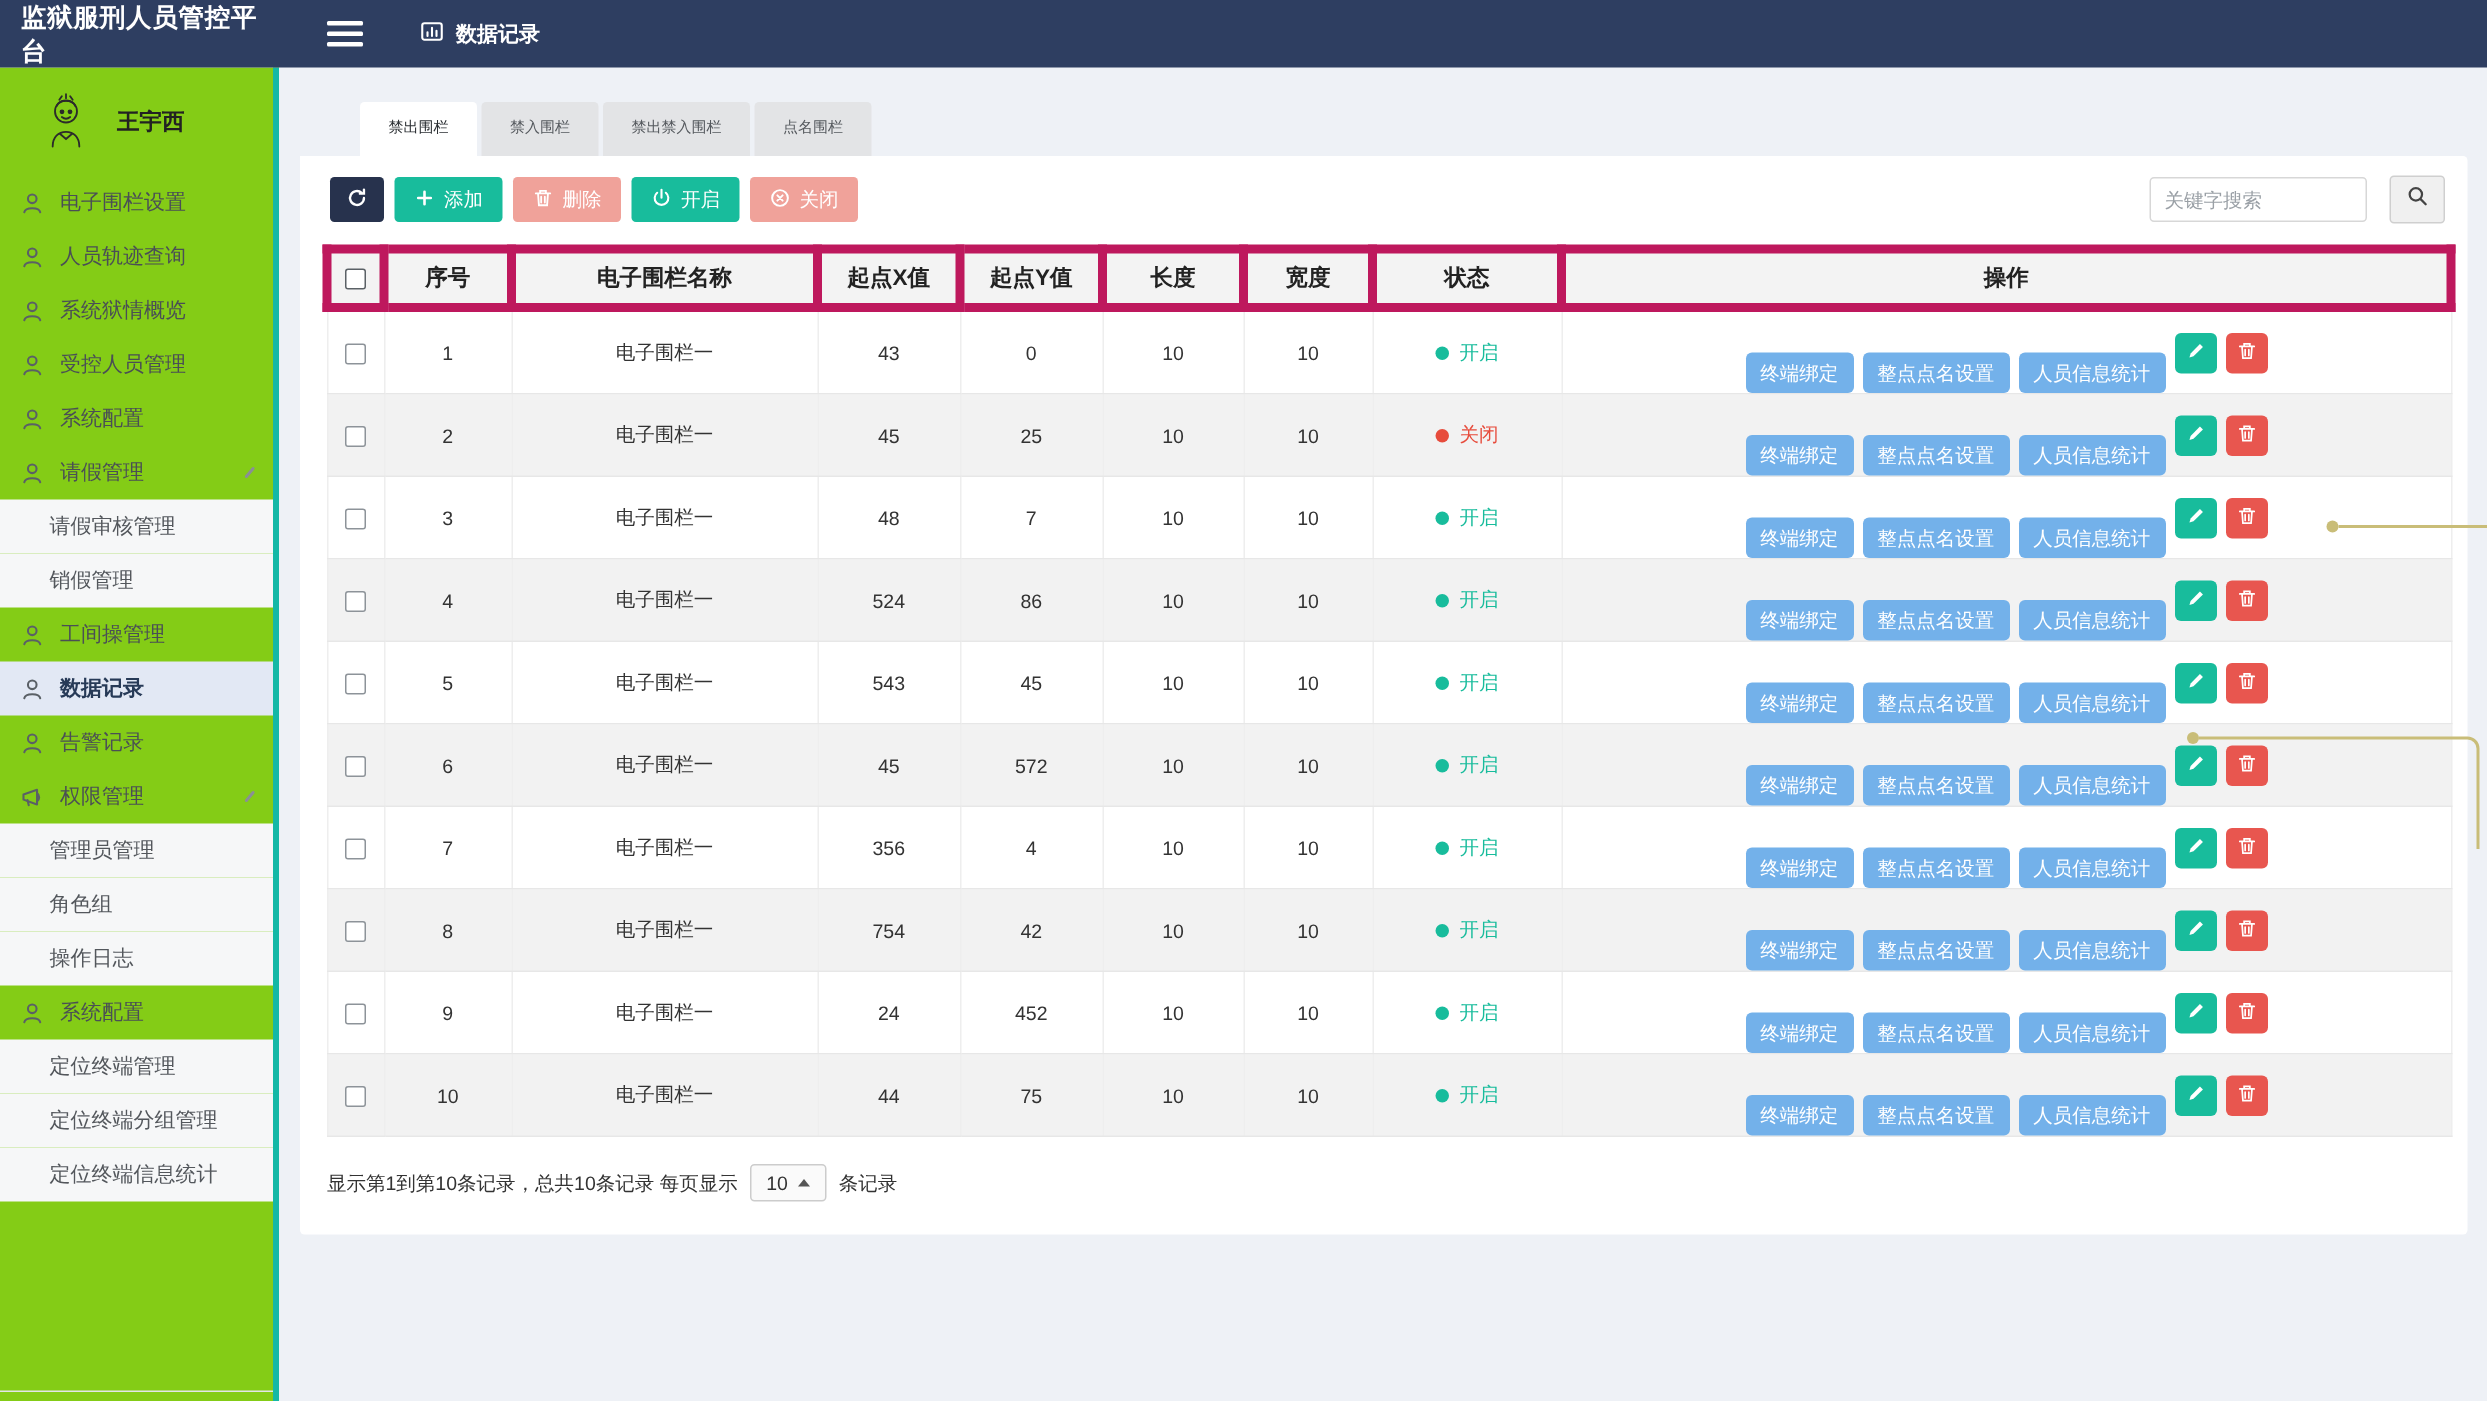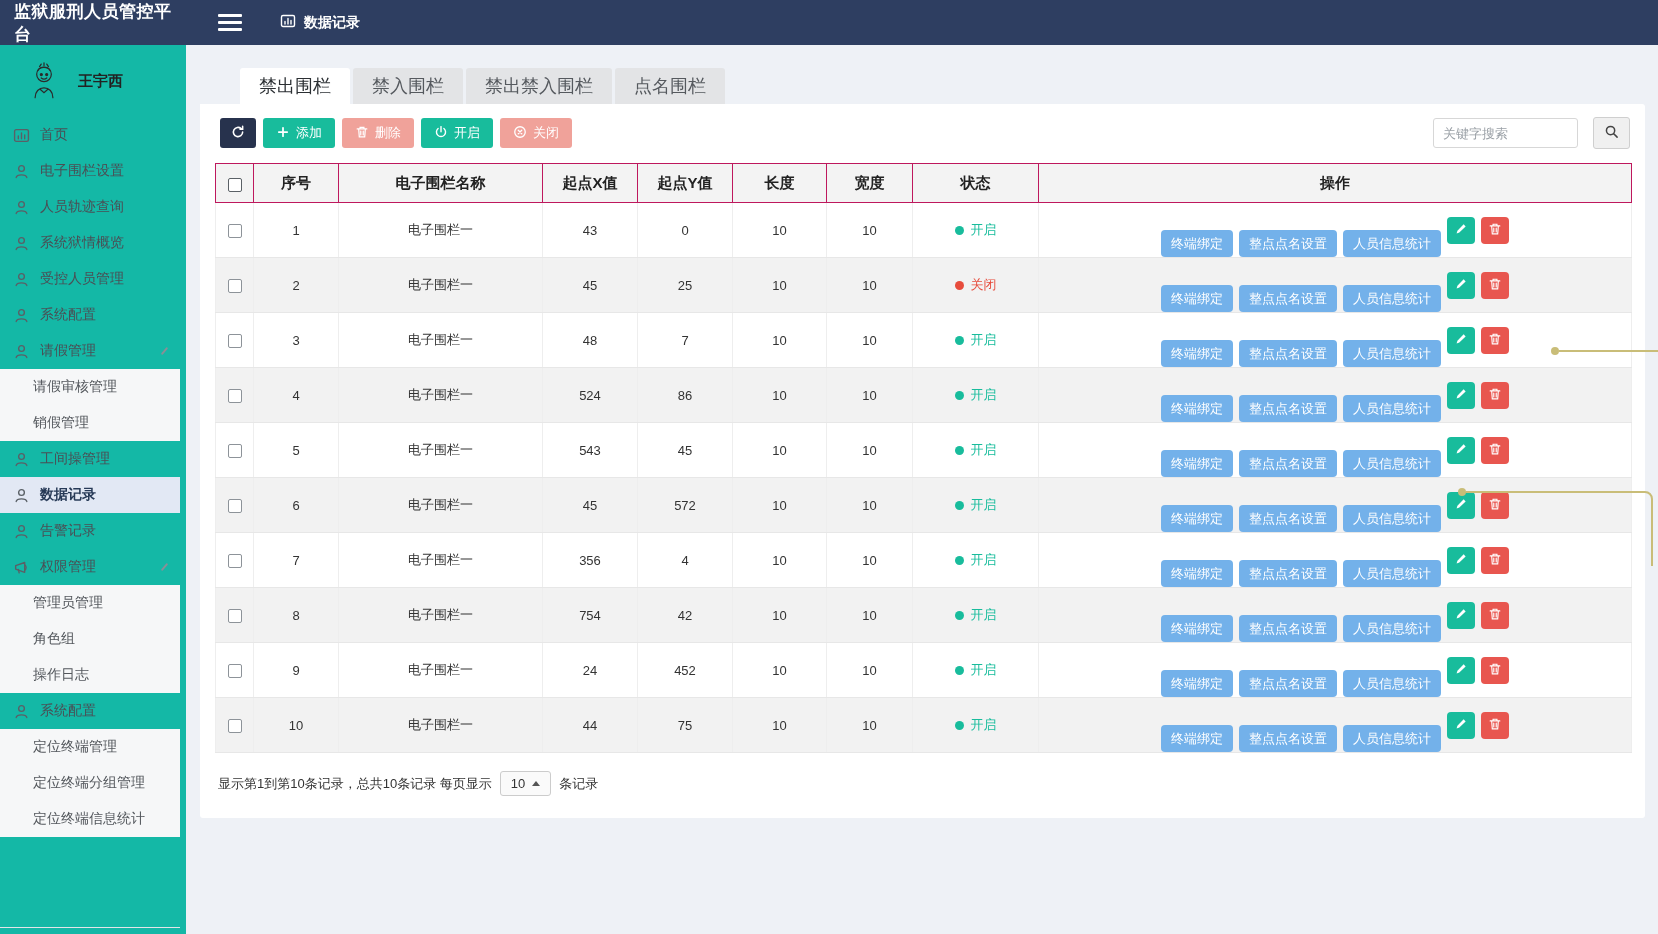--- a/index.html
+++ b/index.html
@@ -8,53 +8,53 @@
 
   
   .topbar { position:absolute; top:0; left:0; width:1658px; height:45px; background:#2e3e61; display:flex; align-items:center; z-index:5; }
   .logo { width:186px; height:45px; display:flex; align-items:center; padding-left:14px; color:#fff; font-size:17px; font-weight:bold; letter-spacing:.5px; }
   .hamburger { margin-left:32px; width:24px; height:17px; display:flex; flex-direction:column; justify-content:space-between; cursor:pointer; }
   .hamburger i { display:block; height:3px; background:#fff; border-radius:1px; }
   .nav-tab { display:flex; align-items:center; gap:8px; margin-left:28px; color:#fff; font-size:14px; font-weight:bold; height:45px; padding:0 10px; cursor:pointer; }
   .nav-tab svg { width:16px; height:16px; }
 
   
-  .sidebar { position:absolute; top:45px; left:0; width:186px; bottom:0; background:#14b8a6; border-right:6px solid #14b8a6; z-index:4; }
+  .sidebar { position:absolute; top:45px; left:0; width:186px; bottom:0; background:#84cc16; border-right:4px solid #14b8a6; z-index:4; }
   .user { display:flex; align-items:center; gap:16px; padding:16px 0 16px 26px; }
   .user .uname { font-size:15px; font-weight:bold; color:#222; }
   .avatar svg { width:36px; height:40px; display:block; }
   .side-item { position:relative; display:flex; align-items:center; gap:10px; height:36px; padding-left:13px; font-size:14px; color:#4a4f55; cursor:pointer; }
   .side-item .mi { width:17px; height:17px; display:inline-flex; color:#5a6066; }
   .side-item .mi svg { width:17px; height:17px; }
   .side-item.sub { background:#f6f7f8; padding-left:33px; color:#53575c; }
   .side-item.active { background:#e2e8f4; color:#273a57; font-weight:bold; }
   .side-item .chev { position:absolute; right:11px; top:17px; width:9px; height:2px; background:#8a8f96; transform:rotate(-50deg); border-radius:1px; }
   .side-divider { position:absolute; bottom:6px; left:0; right:0; border-top:1px solid #e3e5e8; }
 
   
   .main { position:absolute; top:45px; left:187px; right:0; bottom:0; }
   .tabs { display:flex; gap:3px; margin:23px 13px 0 53px; }
-  .tab { padding:0 19px; height:36px; line-height:36px; background:#e3e4e6; color:#55595e; font-size:18px; border-radius:3px 3px 0 0; cursor:pointer; }
+  .tab { padding:0 19px; height:36px; line-height:36px; background:#e3e4e6; color:#55595e; font-size:10px; border-radius:3px 3px 0 0; cursor:pointer; }
   .tab.active { background:#fff; color:#2b2f33; }
   .panel { background:#fff; margin:0 13px; border-radius:0 3px 3px 3px; padding-bottom:22px; min-height:520px; }
 
   .toolbar { display:flex; align-items:center; padding:13px 15px 8px 20px; gap:7px; }
   .btn { display:inline-flex; align-items:center; justify-content:center; gap:6px; height:30px; padding:0 13px; border:none; border-radius:3px; color:#fff; font-size:13px; font-family:inherit; cursor:pointer; }
   .btn svg { width:14px; height:14px; }
   .btn.dark  { background:#27324d; width:36px; padding:0; }
   .btn.green { background:#18bc9c; }
   .btn.pink  { background:#f0a29a; }
   .toolbar .spacer { flex:1; }
   .search-input { width:145px; height:30px; border:1px solid #d7d7d7; border-radius:3px; padding:0 9px; font-size:13px; font-family:inherit; color:#333; }
   .search-input::placeholder { color:#9aa0a6; }
   .search-btn { width:37px; height:32px; margin-left:8px; background:#f0f0f0; border:1px solid #cfcfcf; border-radius:3px; display:inline-flex; align-items:center; justify-content:center; cursor:pointer; }
   .search-btn svg { width:15px; height:15px; color:#444; }
 
   table { border-collapse:collapse; margin:6px 15px 0 15px; width:1416px; table-layout:fixed; }
-  th { background:#f3f3f3; font-size:15px; font-weight:bold; color:#222; height:39px; border:1px solid #be185d; }
+  th { background:#f3f3f3; font-size:15px; font-weight:bold; color:#222; height:39px; border:6px solid #be185d; }
   td { height:37px; font-size:13px; color:#333; text-align:center; border:1px solid #e7e7e7; border-left:1px solid #eee; border-right:1px solid #eee; }
   tr.even td { background:#f2f2f2; }
   .cb { display:inline-block; width:14px; height:14px; border:1px solid #8d9399; border-radius:2px; background:#fff; vertical-align:middle; cursor:pointer; }
   th .cb { border:1.5px solid #5b6166; }
   .status { display:inline-flex; align-items:center; gap:7px; font-size:13px; }
   .status .dot { width:9px; height:9px; border-radius:50%; }
   .status.on  { color:#18bc9c; } .status.on .dot { background:#18bc9c; }
   .status.off { color:#e74c3c; } .status.off .dot { background:#e74c3c; }
   .acts { display:flex; align-items:center; justify-content:center; gap:6px; }
   .abtn { background:#73b1ea; color:#fff; border:none; border-radius:4px; height:27px; padding:0 10px; font-size:13px; font-family:inherit; cursor:pointer;margin-top:27px; }
@@ -98,29 +98,20 @@
         <path d="M10.5 8.5c1.5-3.8 9.5-3.8 11 0M12 5l1.5-2.2M16 4V1.6M20 5l-1.5-2.2"></path>
         <circle cx="13.6" cy="12.2" r="0.9" fill="#2b2b2b"></circle>
           <circle cx="18.4" cy="12.2" r="0.9" fill="#2b2b2b"></circle>
         <path d="M13.5 15.3c1.6 1.3 3.4 1.3 5 0"></path>
         <path d="M8 33c0-5.5 3.4-8.8 8-8.8s8 3.3 8 8.8M12.5 25.5l3.5 3 3.5-3"></path>
       </svg>
     </span>
     <span class="uname">王宇西</span>
   </div>
   <nav id="side-menu">
-      <div class="side-item">
-        <span class="mi">
-          <svg viewBox="0 0 16 16" fill="none" stroke="currentColor" stroke-width="1.3" stroke-linecap="round">
-            <rect x="1.5" y="2.5" width="13" height="11" rx="1.5"></rect>
-            <path d="M5 11V8.5M8 11V5.5M11 11V7.5"></path>
-          </svg>
-        </span>
-        <span>首页</span>
-      </div>
       <div class="side-item">
         <span class="mi">
           <svg viewBox="0 0 16 16" fill="none" stroke="currentColor" stroke-width="1.3" stroke-linecap="round">
             <circle cx="8" cy="5.2" r="2.7"></circle>
             <path d="M3 13.6c.7-3.3 9.3-3.3 10 0"></path>
           </svg>
         </span>
         <span>电子围栏设置</span>
       </div>
       <div class="side-item">

